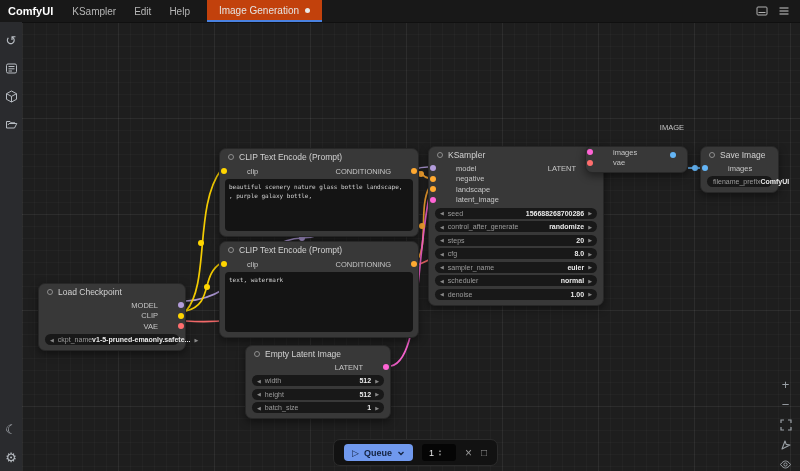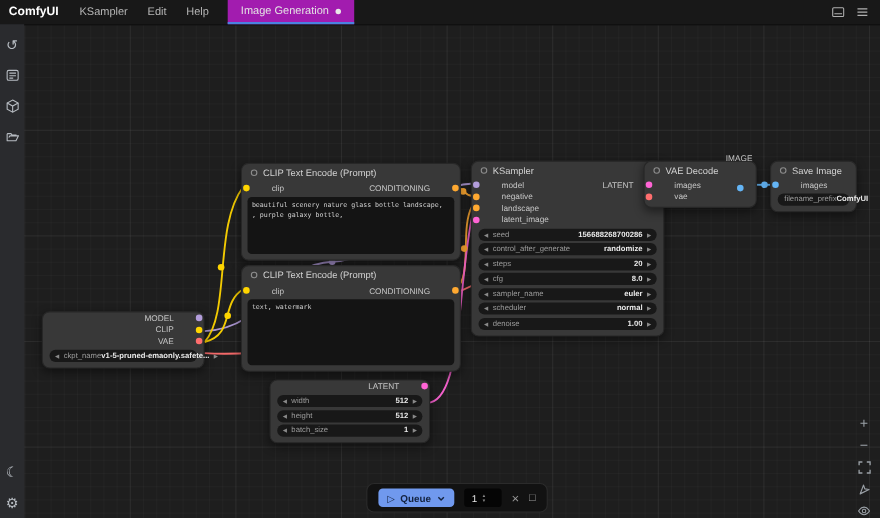--- a/index.html
+++ b/index.html
@@ -4,21 +4,21 @@
 <style>
   html,body{margin:0;padding:0;background:#1e1e1e;width:800px;height:471px;overflow:hidden;
     font-family:"Liberation Sans",sans-serif;-webkit-font-smoothing:antialiased;}
   #stage{position:relative;width:800px;height:471px;overflow:hidden;}
 
   
   #menubar{position:absolute;left:0;top:0;width:800px;height:22px;background:#181818;
     display:flex;align-items:stretch;z-index:10;border-bottom:1px solid #101010;}
   .logo{color:#fff;font-weight:bold;font-size:11px;display:flex;align-items:center;padding:0 10px 0 8px;}
   .menu-item{color:#b6b6b6;font-size:10px;display:flex;align-items:center;padding:0 9px;cursor:default;}
-  .wtab{margin-left:8px;display:flex;align-items:center;gap:6px;padding:0 12px;background:#a21caf;
+  .wtab{margin-left:8px;display:flex;align-items:center;gap:6px;padding:0 12px;background:#c2410c;
     border-bottom:2px solid #4a82e0;color:#e4e4e4;font-size:10px;}
   .wtab .dirty{width:5px;height:5px;border-radius:50%;background:#e8e8e8;}
   #menubar-right{margin-left:auto;display:flex;align-items:center;gap:10px;padding-right:10px;}
   #menubar-right svg{display:block;}
 
   
   #sidebar{position:absolute;left:0;top:22px;width:22px;height:449px;background:#2a2b2e;z-index:10;
     display:flex;flex-direction:column;align-items:center;padding-top:4px;box-sizing:border-box;}
   .side-icon{width:22px;height:28px;display:flex;align-items:center;justify-content:center;color:#b7bcc2;font-size:13px;}
   .side-spacer{flex:1;}
@@ -89,20 +89,24 @@
     <circle cx="201" cy="243" r="3" fill="#ffd500"></circle>
     <circle cx="207" cy="287" r="3" fill="#ffd500"></circle>
     <circle cx="421" cy="174" r="3" fill="#ffa931"></circle>
     <circle cx="422" cy="226" r="3" fill="#ffa931"></circle>
     <circle cx="414" cy="292" r="3" fill="#ff64d5"></circle>
     <circle cx="580" cy="168" r="3" fill="#ff64d5"></circle>
     <circle cx="695" cy="168" r="3" fill="#64b5f6"></circle>
   </svg>
 
   <div class="node" style="left:38px;top:283px;width:148px;">
+    <div class="node-title">
+      <span class="collapse-dot"></span>
+      <span>Load Checkpoint</span>
+    </div>
     <div class="port out">
       <span>MODEL</span>
       <span class="pdot" style="margin-right: -2px; background: rgb(179, 157, 219);"></span>
     </div>
     <div class="port out">
       <span>CLIP</span>
       <span class="pdot" style="margin-right: -2px; background: rgb(255, 213, 0);"></span>
     </div>
     <div class="port out">
       <span>VAE</span>
@@ -253,24 +257,20 @@
           </span>
         <span class="wright">
             <span class="wval">1.00</span>
             <span class="warr">▶</span>
           </span>
       </div>
     </div>
   </div>
 
   <div class="node" style="left:585px;top:146px;width:103px;">
-    <div class="node-title">
-      <span class="collapse-dot"></span>
-      <span>VAE Decode</span>
-    </div>
     <div class="krow">
       <div>
         <div class="port">
           <span class="pdot" style="margin-left: -2px; background: rgb(255, 100, 213);"></span>
           <span>images</span>
         </div>
         <div class="port">
           <span class="pdot" style="margin-left: -2px; background: rgb(255, 110, 110);"></span>
           <span>vae</span>
         </div>
@@ -292,20 +292,24 @@
       <span class="pdot" style="margin-left: -2px; background: rgb(100, 181, 246);"></span>
       <span>images</span>
     </div>
     <div class="widget" style="margin-bottom:5px;padding:0 6px;">
       <span>filename_prefix</span>
       <span class="wval">ComfyUI</span>
     </div>
   </div>
 
   <div class="node" style="left:245px;top:345px;width:146px;">
+    <div class="node-title">
+      <span class="collapse-dot"></span>
+      <span>Empty Latent Image</span>
+    </div>
     <div class="port out">
       <span>LATENT</span>
       <span class="pdot" style="margin-right: -2px; background: rgb(255, 100, 213);"></span>
     </div>
     <div class="widget">
       <span class="wleft">
           <span class="warr">◀</span>
           <span>width</span>
         </span>
       <span class="wright">

